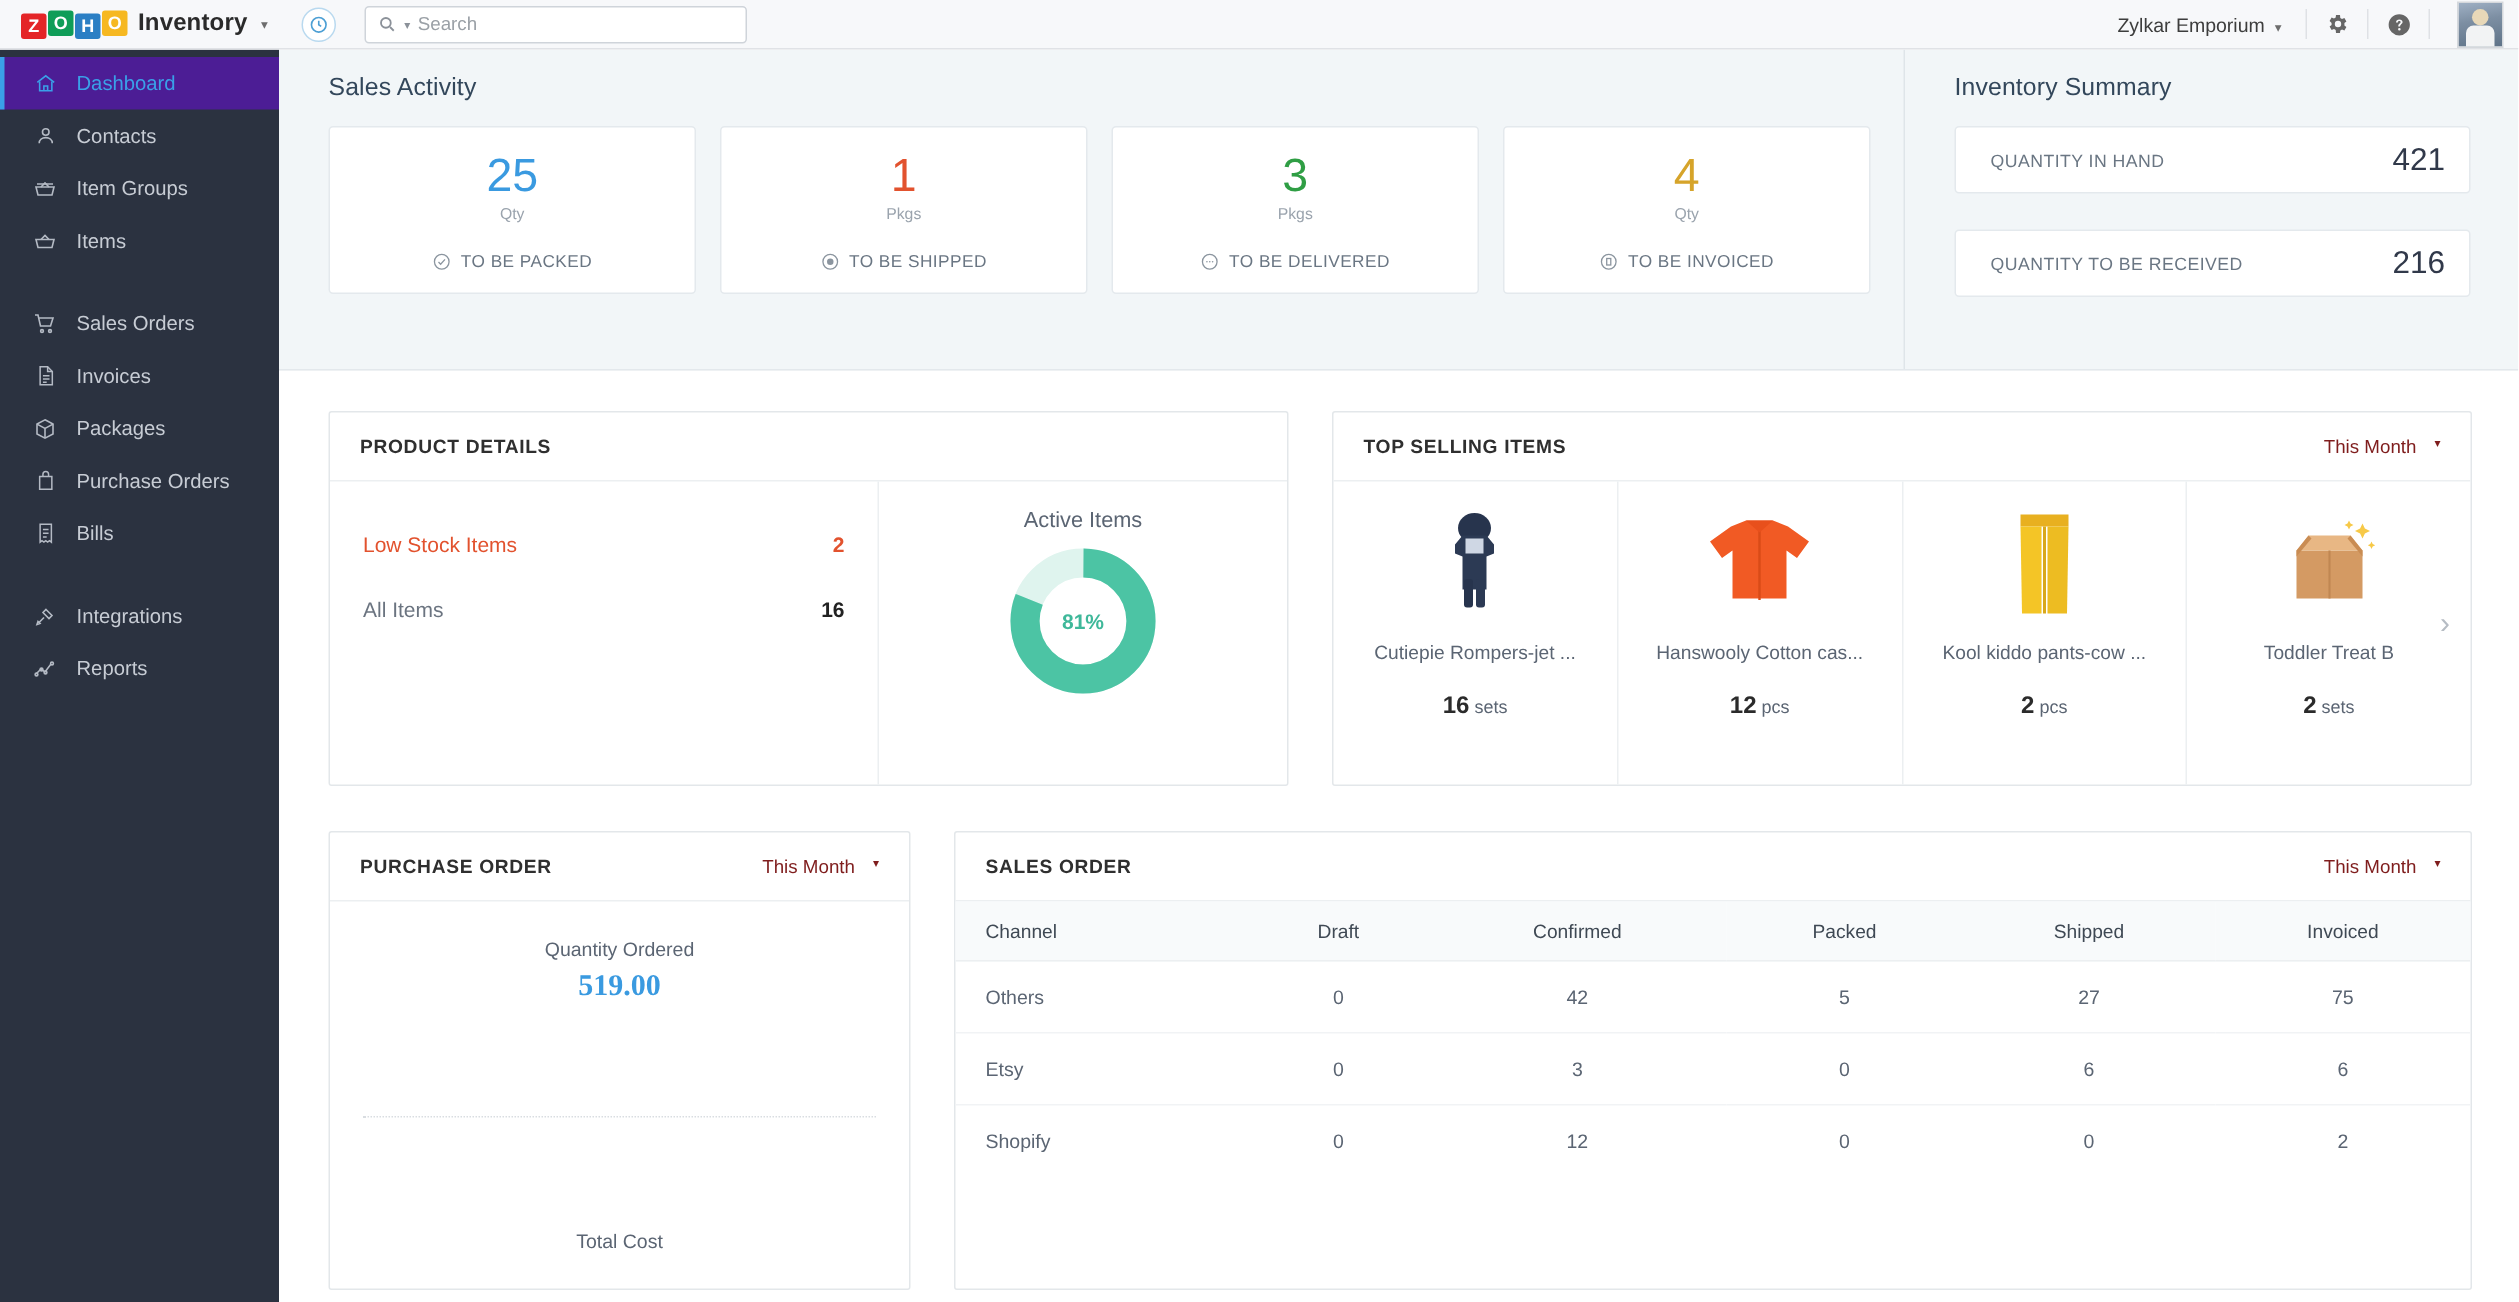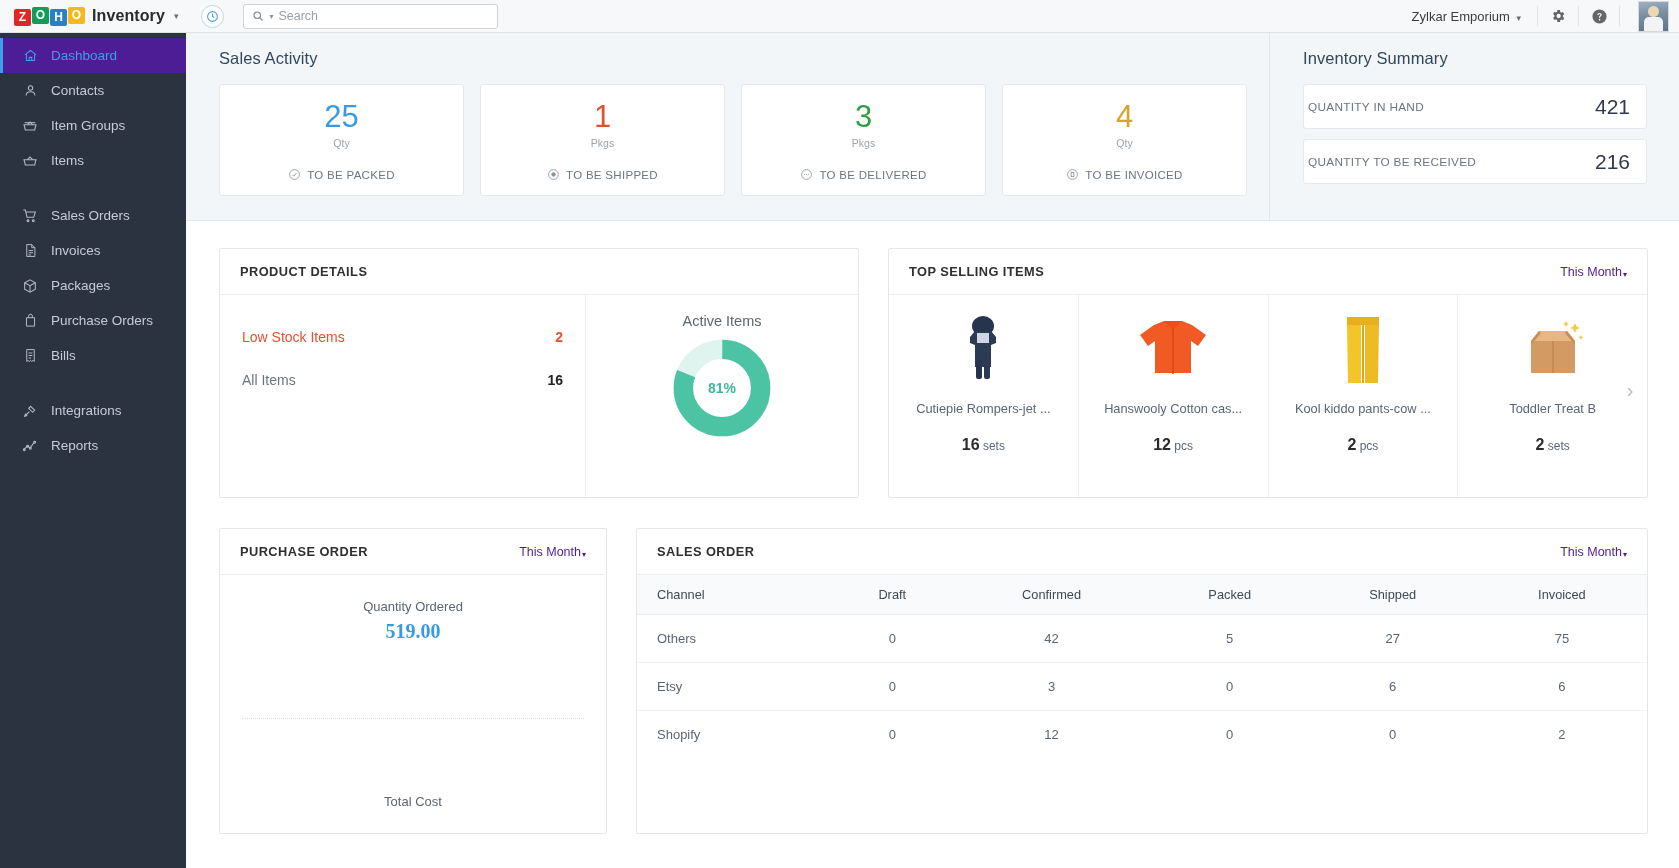--- a/index.html
+++ b/index.html
@@ -121,38 +121,38 @@
   .act-label { margin-top: 19px; font-size: 11.5px; letter-spacing:.3px; display:flex; align-items:center; justify-content:center; gap:6px; }
   .act-label .lic { display:inline-flex; }
 
   .c-blue { color: #3a9ae0; } .c-red { color: #e2522e; }
   .c-green { color: #2f9e44; } .c-gold { color: #d6a42a; }
   .lbl-gray { color: #6a7683; }
 
   .inv-row {
     background: #fff; border: 1px solid #e4e9ed; border-radius: 3px;
     height: 45px; display: flex; align-items: center;
-    padding: 0 16px 0 4px; margin-bottom: 10px;
+    padding: 0 16px 0 23px; margin-bottom: 24px;
   }
   .inv-row-label { font-size: 11.8px; color: #6a7683; letter-spacing:.3px; flex:1; }
   .inv-row-val { font-size: 21px; color: #31394a; font-weight: 400; }
 
   
   .content { padding: 27px 31px 0 33px; flex:1; min-height:0; }
   .row-cards { display: flex; gap: 29px; margin-bottom: 30px; }
 
   .card { background: #fff; border: 1px solid #e3e7ea; border-radius: 2px; }
   .card-head {
     height: 46px; display: flex; align-items: center;
     padding: 0 20px; border-bottom: 1px solid #eceff1;
   }
   .card-head h3 { font-size: 12.8px; color: #2f2f2f; font-weight: 600; letter-spacing:.45px; }
   .period {
-    margin-left: auto; font-size: 12.5px; color: #4c1d95; cursor: pointer;
-    display: flex; align-items: flex-end; gap: 1px;
+    margin-left: auto; font-size: 12.5px; color: #7f1d1d; cursor: pointer;
+    display: flex; align-items: flex-start; gap: 12px;
   }
   .period .pcaret { font-size: 8px; }
 
   
   .product-card { width: 640px; min-width:640px; }
   .pd-body { display: flex; height: 202px; }
   .pd-left { flex: 1; padding: 20px 22px 0 22px; border-right: 1px solid #eceff1; }
   .pd-line { display: flex; align-items: center; height: 43px; font-size: 14px; }
   .pd-name { color: #6b7480; }
   .pd-name.low { color: #e2522e; cursor:pointer; }

